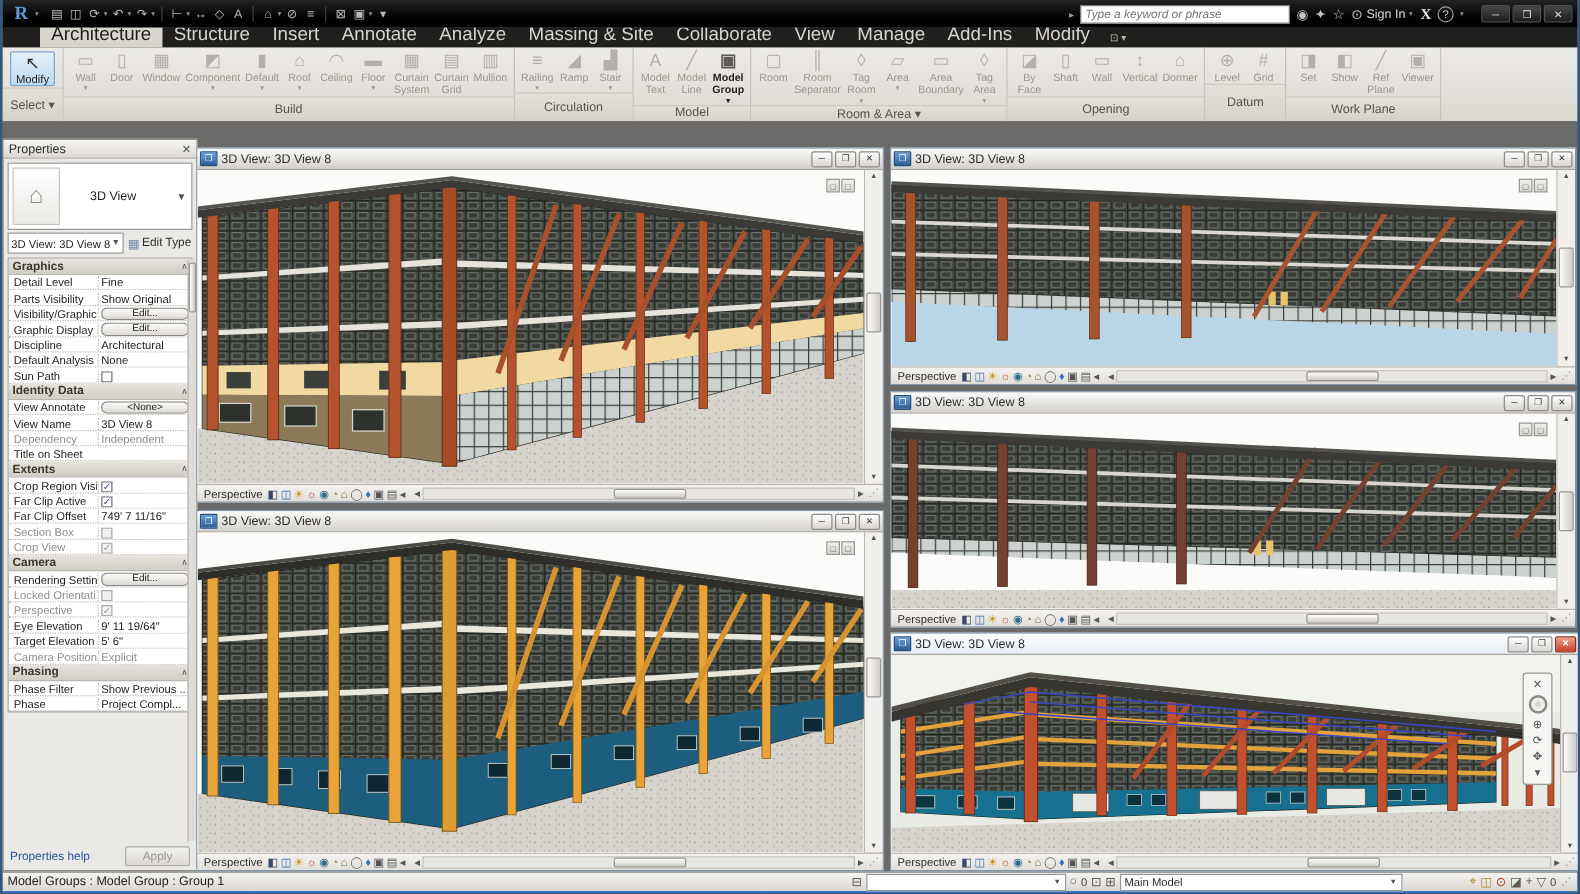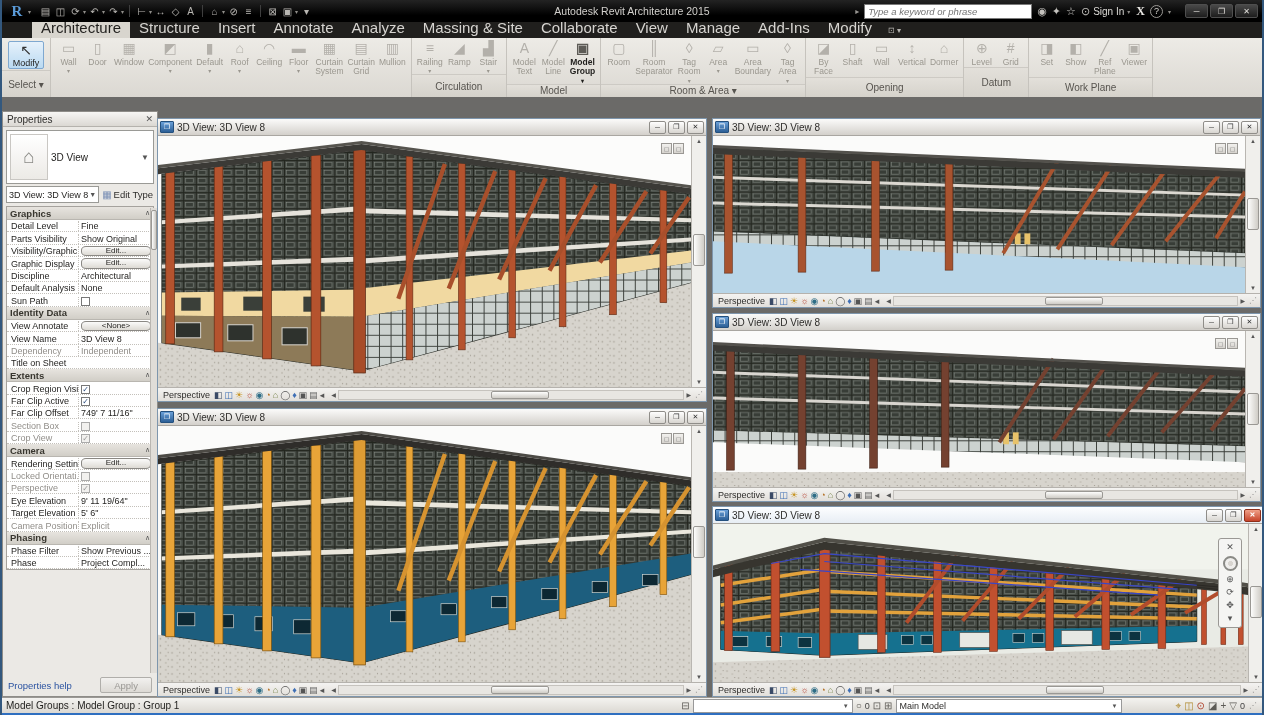--- a/index.html
+++ b/index.html
@@ -42,21 +42,21 @@
 .modifybtn .mglyph{font-size:14px;color:#333}
 .panelfill{flex:1;border-right:none}
 
 .main{height:600px;display:flex;background:#6b6a68}
 .dock{width:153px;padding:14px 3px 0 0;display:flex}
 .palette{flex:1;display:flex;flex-direction:column;background:#ebe9e5;border:1px solid #8e8c88;position:relative}
 .phead{height:15px;background:linear-gradient(#f7f6f4,#dbd8d3);border-bottom:1px solid #b5b2ad;display:flex;align-items:center;font-size:10px;color:#2e2d2b;padding:0 4px;flex:none}
 .phead .px{margin-left:auto;font-size:9px;color:#555}
 .typesel{margin:3px 3px 2px;height:54px;background:#fff;border:1px solid #9a9a96;display:flex;align-items:center;flex:none}
 .typeimg{width:38px;height:46px;margin:3px;border:1px solid #c9c7c3;display:flex;align-items:center;justify-content:center;font-size:19px;color:#8a8a86;background:linear-gradient(#fff,#eceae6)}
-.typelabel{font-size:10px;color:#1f1e1c;margin-left:0}
+.typelabel{font-size:10px;color:#1f1e1c;margin-left:21px}
 .typecaret{margin-left:auto;padding-right:4px;font-size:8px;color:#555}
 .instrow{display:flex;align-items:center;margin:0 3px 3px;gap:3px;flex:none}
 .instsel{flex:1;height:17px;background:#fff;border:1px solid #9a9a96;font-size:9px;display:flex;align-items:center;padding:0 2px;color:#1f1e1c;white-space:nowrap;overflow:hidden}
 .instsel .cc{margin-left:auto;font-size:7px;color:#555}
 .edittype{display:flex;align-items:center;font-size:9.5px;color:#2e2d2b;gap:2px;padding-right:1px}
 .etg{font-size:10px;color:#7a8fb5}
 .pgrid{margin:0 3px;border:1px solid #a5a29d;background:#fff;flex:none}
 .psec{height:13px;background:linear-gradient(#e7e4df,#d1cec7);border-bottom:1px solid #b9b6b0;display:flex;align-items:center;font-size:9.5px;font-weight:bold;color:#38362f;padding:0 3px}
 .psec .chev{margin-left:auto;font-size:7px;font-weight:normal;color:#555}
 .prow{display:flex;height:12.4px;border-bottom:1px dotted #c3c0ba;font-size:9px;align-items:flex-end}
@@ -144,21 +144,20 @@
         <span class="qic">⌂</span>
         <span class="qcaret">▾</span>
         <span class="qic">⊘</span>
         <span class="qic">≡</span>
         <span class="qsep"></span>
         <span class="qic">⊠</span>
         <span class="qic">▣</span>
         <span class="qcaret">▾</span>
         <span class="qic">▾</span>
       </div>
-    <div class="apptitle">Autodesk Revit Architecture 2015</div>
     <div class="infocenter">
       <span class="ic-collapse">▸</span>
       <input class="searchbox" placeholder="Type a keyword or phrase" style="">
       <span class="icicon">◉</span>
       <span class="icicon">✦</span>
       <span class="icicon">☆</span>
       <span class="signin">
           <span class="icicon">⊙</span>
           <span>Sign In</span>
           <span class="qcaret">▾</span>
@@ -247,20 +246,21 @@
             </div>
             <div class="rbtn">
               <span class="ric">▤</span>
               <span>Curtain<br>Grid</span>
             </div>
             <div class="rbtn">
               <span class="ric">▥</span>
               <span>Mullion</span>
             </div>
           </div>
+          <div class="pname">Build</div>
         </div>
         <div class="panel">
           <div class="pbtns">
             <div class="rbtn">
               <span class="ric">≡</span>
               <span>Railing</span>
               <span class="rcaret">▾</span>
             </div>
             <div class="rbtn">
               <span class="ric">◢</span>

